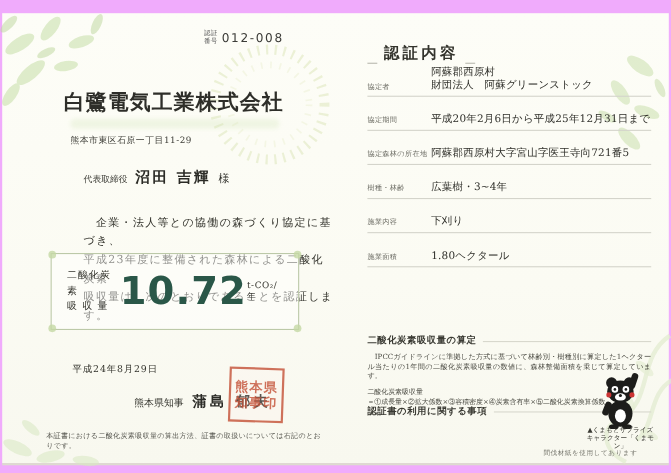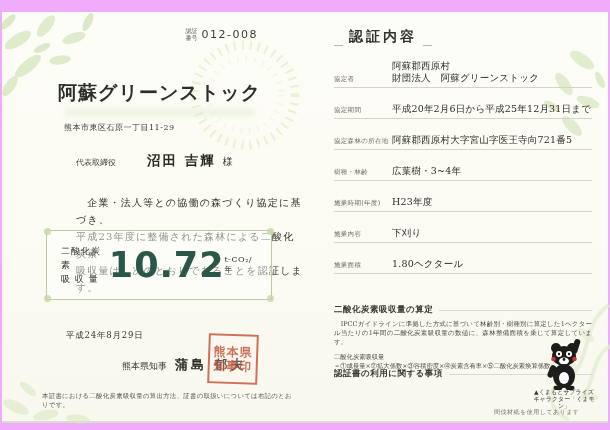--- a/index.html
+++ b/index.html
@@ -17,21 +17,21 @@
   .certno-label{font-family:"DejaVu Sans","Liberation Sans",sans-serif;font-size:6px;line-height:6.5px;color:#555;}
   .certno-value{font-family:"DejaVu Sans","Liberation Sans",sans-serif;font-size:11px;letter-spacing:1.5px;color:#3c3c38;}
   .cert-title{position:absolute;left:28px;top:64px;margin:0;font-size:19px;font-weight:700;
               letter-spacing:1px;color:#2e2e29;}
   .title-wash{position:absolute;left:34px;top:92px;width:190px;height:9px;background:#cfe3b4;
               opacity:.28;filter:blur(2px);border-radius:4px;}
   .addr{position:absolute;left:34px;top:106px;font-size:8px;letter-spacing:.5px;color:#3c3c36;}
   .company{position:absolute;left:34px;top:121px;font-size:10.5px;letter-spacing:1px;color:#2f2f2a;}
   .nameline{position:absolute;left:46px;top:136px;display:flex;align-items:baseline;gap:7px;justify-content:space-between;}
   .role{font-size:8px;color:#3c3c36;}
-  .pname{font-size:13.5px;font-weight:700;letter-spacing:2px;color:#2b2b26;margin-left:24px;}
+  .pname{font-size:13.5px;font-weight:700;letter-spacing:2px;color:#2b2b26;}
   .hon{font-size:10px;color:#2f2f2a;}
   .cert-body{position:absolute;left:32px;top:164px;width:228px;margin:14px;font-size:10px;
              line-height:17px;letter-spacing:1.2px;color:#33332c;}
   .amount-box{position:absolute;left:16px;top:214px;width:224px;height:68px;
               border:1px solid #bcc9a8;background:rgba(255,255,255,.45);
               display:flex;align-items:center;}
   .amount-box .corner{position:absolute;width:7px;height:7px;border-radius:50%;background:#c4d8a4;opacity:.8;}
   .c-tl{left:-3px;top:-3px;} .c-tr{right:-3px;top:-3px;} .c-bl{left:-3px;bottom:-3px;} .c-br{right:-3px;bottom:-3px;}
   .amount-label{font-size:9px;line-height:14px;letter-spacing:1px;color:#33332c;padding-left:14px;}
   .amount-value{flex:1;text-align:center;font-family:"DejaVu Sans","Liberation Sans",sans-serif;
@@ -43,21 +43,21 @@
   .gov-name{font-size:13px;font-weight:700;letter-spacing:3px;color:#2b2b26;}
   .seal{position:absolute;left:178px;top:318px;width:46px;height:46px;border:2px solid #c75a41;
         color:#c75a41;display:flex;flex-direction:column;justify-content:center;align-items:center;
         transform:rotate(2deg);opacity:.85;background:rgba(255,240,235,.25);}
   .seal span{font-size:12px;font-weight:700;letter-spacing:1px;line-height:14px;}
   .footnote{position:absolute;left:12px;top:376px;width:252px;font-size:6.4px;letter-spacing:.3px;
             color:#55554e;}
 
   
   .right-panel{position:absolute;left:326px;top:16px;width:272px;height:404px;}
-  .rp-header{position:absolute;left:6px;top:0;display:flex;align-items:flex-end;gap:6px;
+  .rp-header{position:absolute;left:6px;top:12px;display:flex;align-items:flex-end;gap:6px;
              font-size:14px;font-weight:700;letter-spacing:3px;color:#33332c;}
   .dash{width:9px;height:1px;background:#b9b9ae;}
   .rows{position:absolute;left:6px;top:32px;width:258px;}
   .row{display:flex;align-items:baseline;padding-bottom:3px;margin-bottom:15px;
        border-bottom:1px solid #d4d4cb;}
   .row:first-child{align-items:flex-end;}
   .row-label{flex:0 0 58px;font-family:"DejaVu Sans","Liberation Sans",sans-serif;
              font-size:6.5px;color:#6e6e66;letter-spacing:.3px;}
   .row-value{flex:1;font-size:9.5px;line-height:12px;color:#2e2e29;letter-spacing:.2px;}
   .sec{position:absolute;left:6px;width:258px;}
@@ -133,21 +133,21 @@
     </svg>
 
     <div class="left-panel">
 
       <div class="certno">
         <div class="certno-label preline">認証
 番号</div>
         <div class="certno-value">012-008</div>
       </div>
 
-      <h1 class="cert-title">阿蘇グリーンストック</h1>
+      <h1 class="cert-title">白鷺電気工業株式会社</h1>
       <div class="title-wash"></div>
 
       <div class="addr">熊本市東区石原一丁目11-29</div>
       <div class="nameline">
         <span class="role">代表取締役</span>
         <span class="pname">沼田 吉輝</span>
         <span class="hon">様</span>
       </div>
 
       <p class="cert-body preline">　企業・法人等との協働の森づくり協定に基づき、
@@ -198,24 +198,20 @@
           <div class="row-label">協定期間</div>
           <div class="row-value preline">平成20年2月6日から平成25年12月31日まで</div>
         </div>
         <div class="row">
           <div class="row-label">協定森林の所在地</div>
           <div class="row-value preline">阿蘇郡西原村大字宮山字医王寺向721番5</div>
         </div>
         <div class="row">
           <div class="row-label">樹種・林齢</div>
           <div class="row-value preline">広葉樹・3~4年</div>
-        </div>
-        <div class="row">
-          <div class="row-label">施業時期(年度)</div>
-          <div class="row-value preline">H23年度</div>
         </div>
         <div class="row">
           <div class="row-label">施業内容</div>
           <div class="row-value preline">下刈り</div>
         </div>
         <div class="row">
           <div class="row-label">施業面積</div>
           <div class="row-value preline">1.80ヘクタール</div>
         </div>
       </div>

